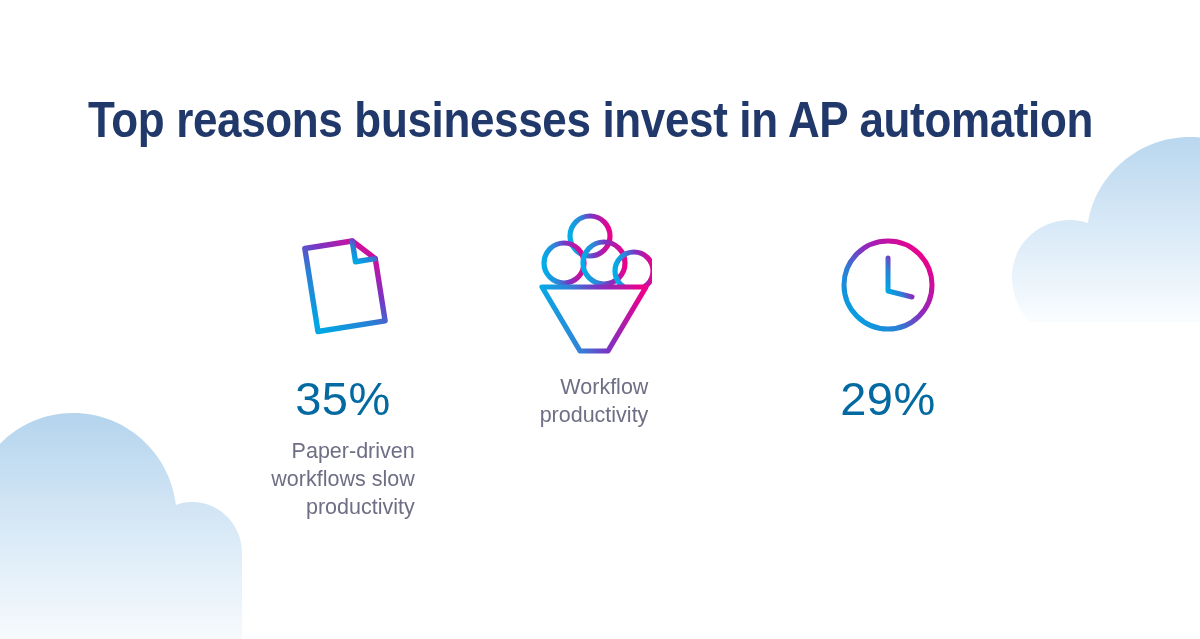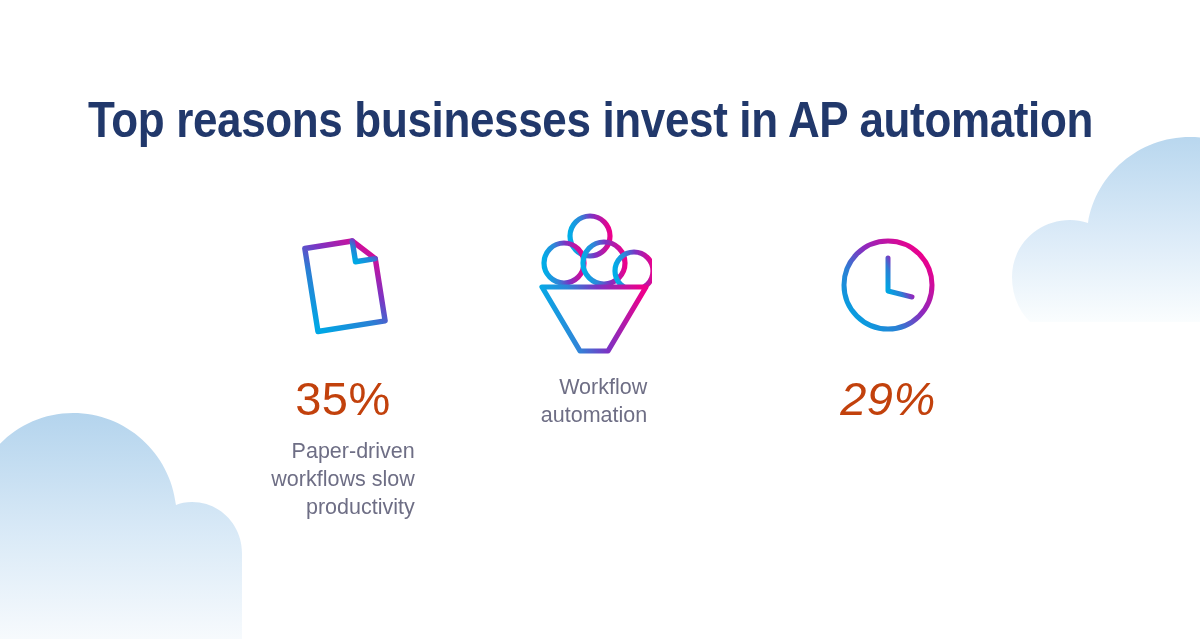--- a/index.html
+++ b/index.html
@@ -52,35 +52,35 @@
     align-items:flex-start;
   }
   .stat {
     position:relative;
     display:flex;
     flex-direction:column;
     align-items:center;
   }
   .stat-1 { width:250px; margin-left:218px; }
   .stat-2 { width:240px; margin-left:6px; }
-  .stat-3 { width:300px; margin-left:24px;font-style:italic; }
+  .stat-3 { width:300px; margin-left:24px; }
 
   .icon-wrap {
     height:150px;
     display:flex;
     align-items:center;
     justify-content:center;
   }
   .icon-doc    { width:104px; height:116px; }
   .icon-funnel { width:116px; height:144px; }
   .icon-clock  { width:98px;  height:98px; }
 
   .pct {
     margin-top:14px;
-    color:#c2410c;
+    color:#0369a1;
     font-family:"Liberation Sans Narrow","Liberation Sans", sans-serif;
     font-weight:400;
     font-size:47px;
     line-height:50px;
     letter-spacing:0.5px;
   }
   .caption {
     margin-top:13px;
     color:#6E6E85;
     font-size:21.5px;
@@ -183,21 +183,21 @@
               <circle cx="54" cy="23" r="20"></circle>
               <circle cx="28" cy="50" r="20"></circle>
               <circle cx="68" cy="50" r="21"></circle>
               <circle cx="98" cy="58" r="19"></circle>
             </g>
             <path d="M6,74 L110,74 L72,138 L44,138 Z"></path>
           </g>
         </svg>
       </div>
       <div class="caption">Workflow
-automation</div>
+productivity</div>
     </div>
 
     <div class="stat stat-3">
       <div class="icon-wrap">
         <svg class="icon-clock" viewBox="0 0 98 98">
           <defs>
             <linearGradient id="gClk" x1="0.08" y1="0.92" x2="0.92" y2="0.18">
               <stop offset="0%" stop-color="#00A5E3"></stop>
               <stop offset="32%" stop-color="#2B7FD4"></stop>
               <stop offset="60%" stop-color="#8E29BE"></stop>

